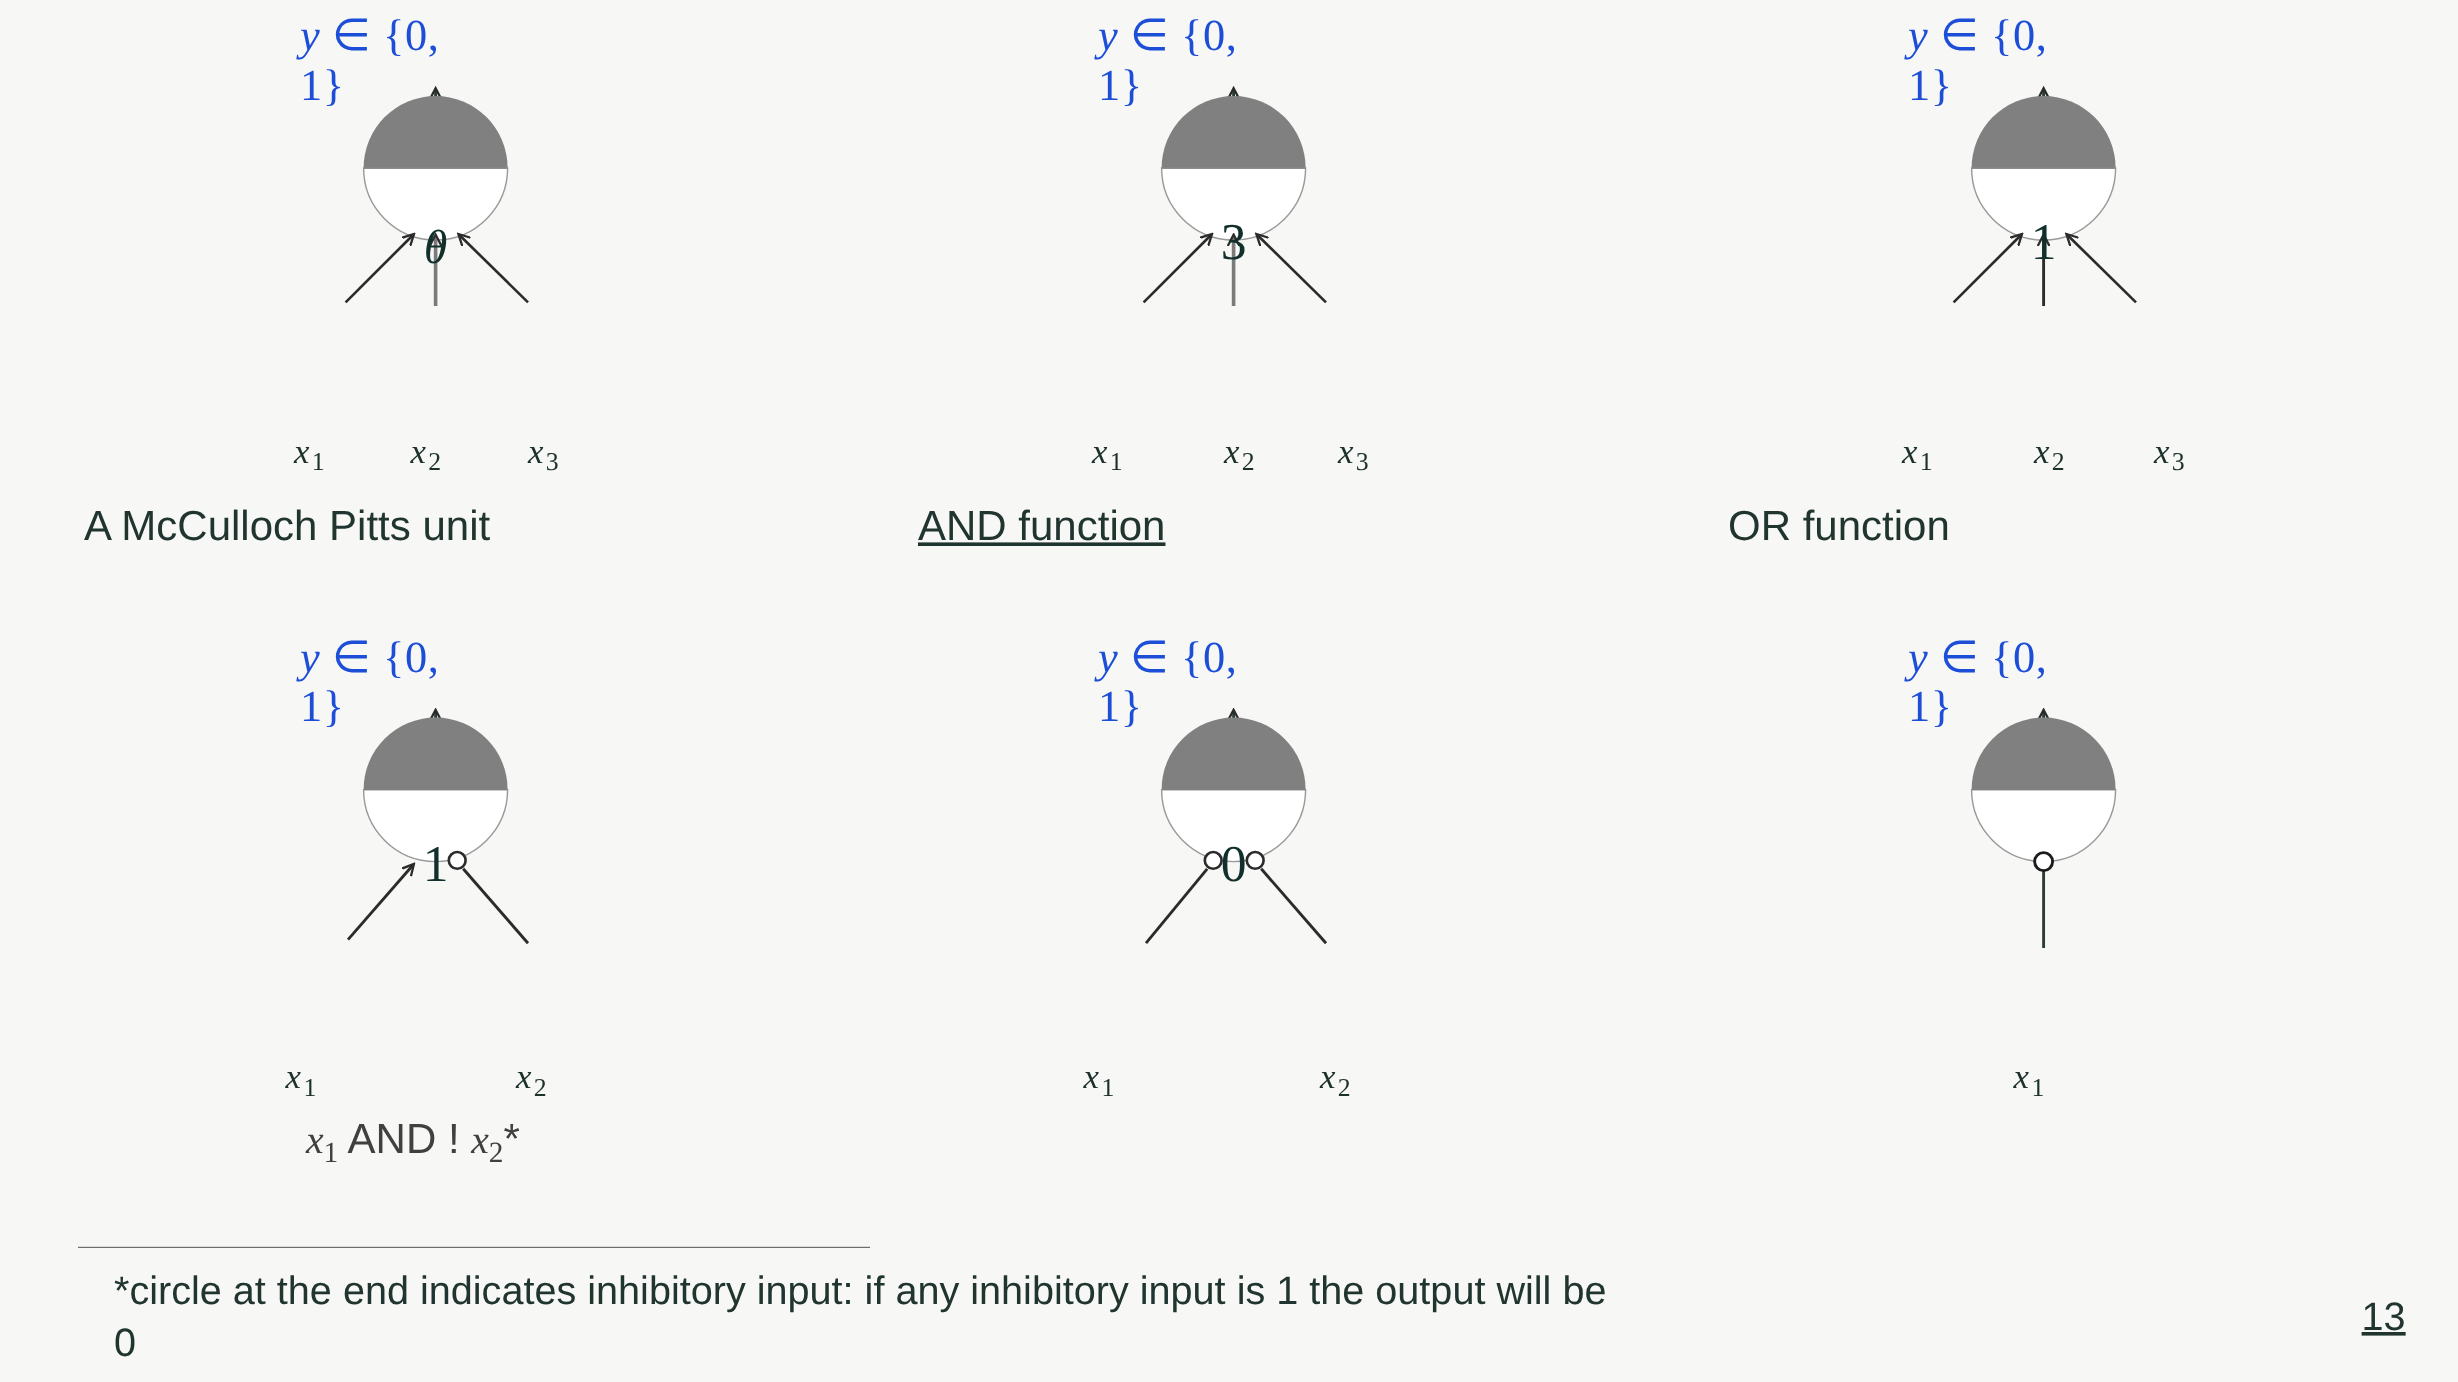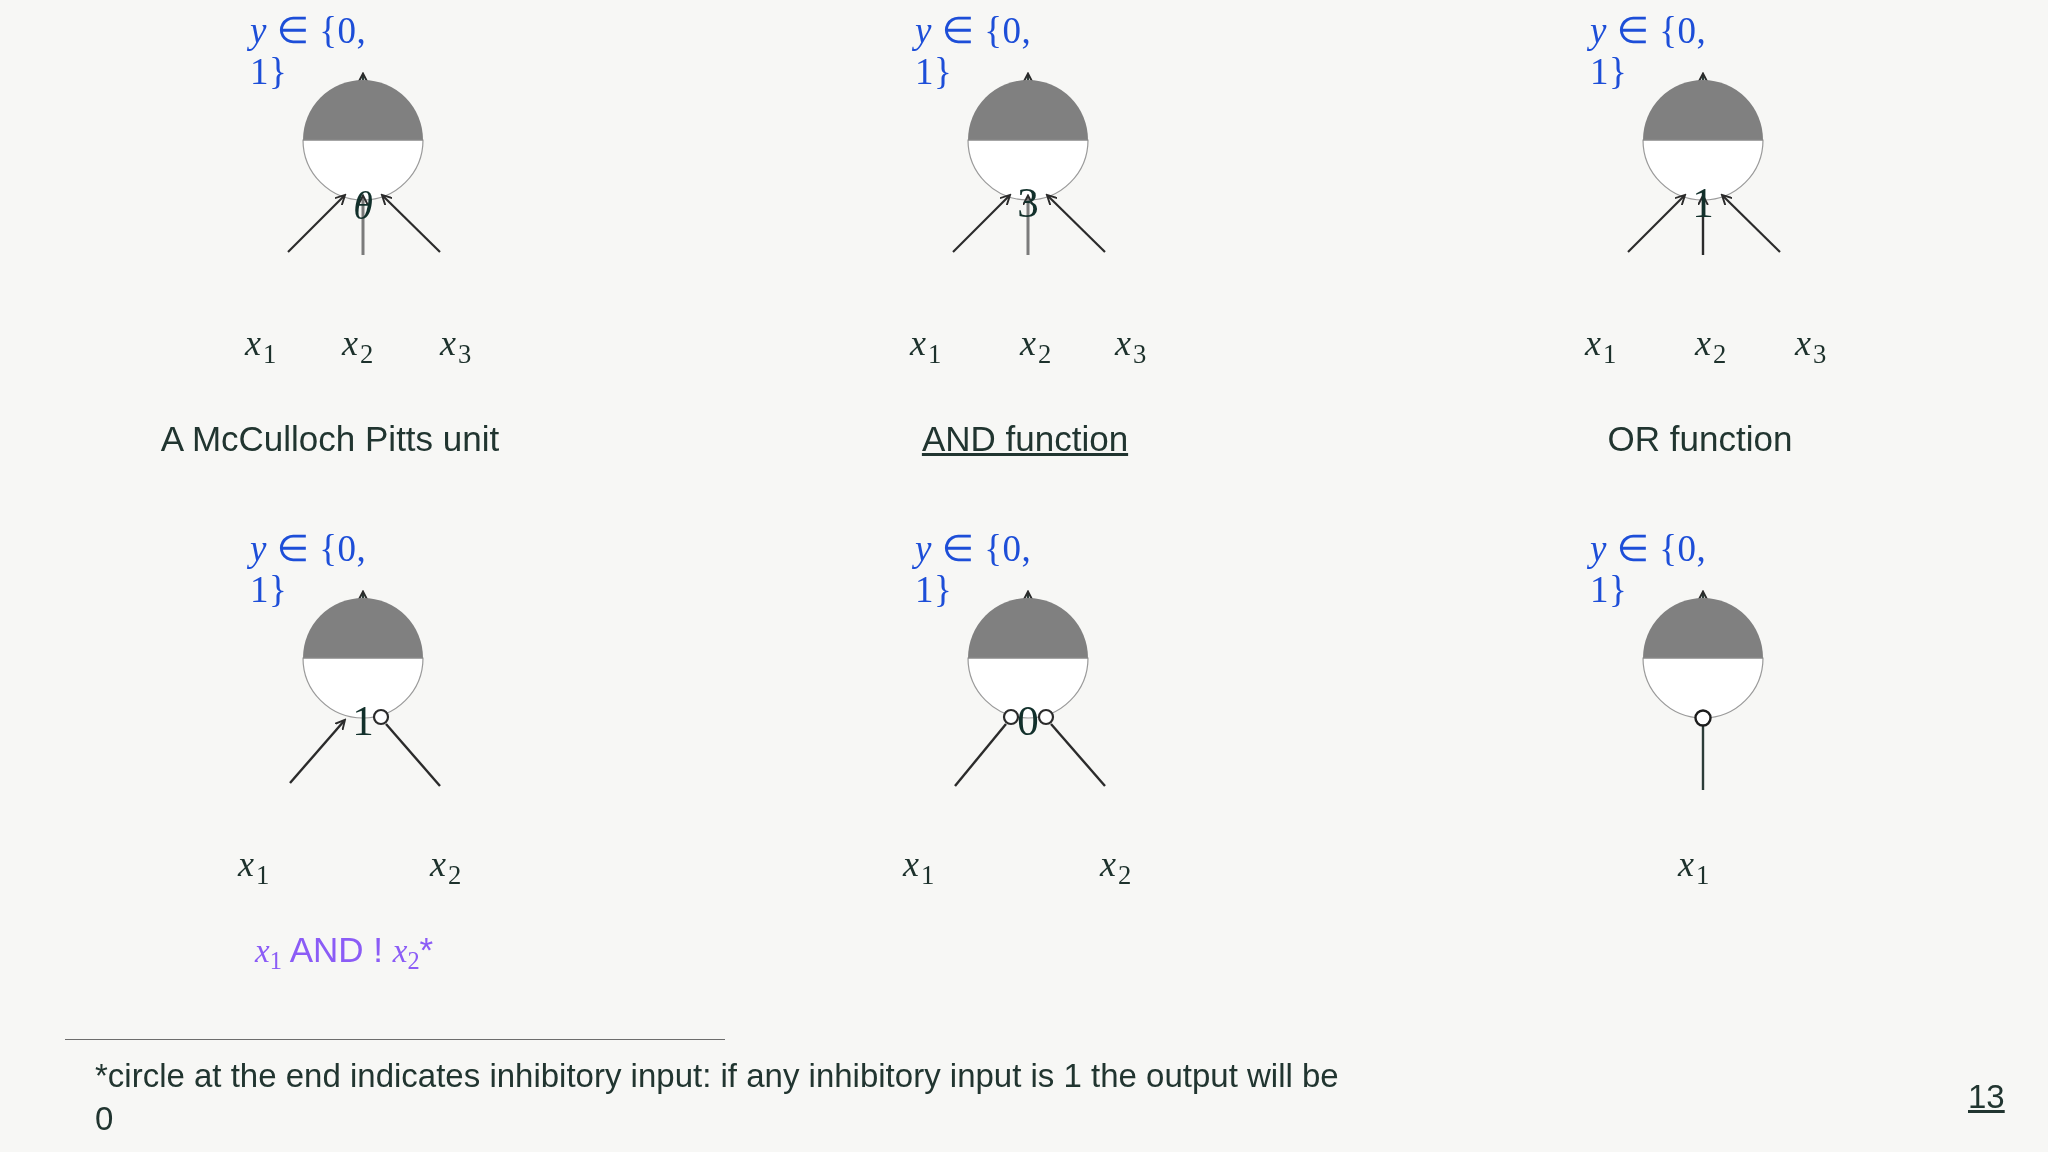--- a/index.html
+++ b/index.html
@@ -67,46 +67,46 @@
   .threshold.theta {
     font-style: italic;
     font-size: 40px;
   }
 
   
   .xlabel {
     position: absolute;
     font-family: "Liberation Serif", serif;
     font-style: italic;
-    font-size: 36px;
+    font-size: 29px;
     color: #1d312c;
     white-space: nowrap;
+    margin-top: 39px;
   }
   .xlabel sub {
     font-style: normal;
     font-size: 0.74em;
     vertical-align: -0.30em;
     padding-left: 2px;
   }
 
   
   .caption {
     position: absolute;
     font-family: "Liberation Sans", sans-serif;
     font-size: 35px;
     color: #213530;
-    text-align: center;
     width: 520px;
     line-height: 1.22;
   }
   .caption-mixed {
     position: absolute;
     font-family: "Liberation Sans", sans-serif;
     font-size: 35px;
-    color: #8b5cf6;
+    color: #404040;
     width: 300px;
     line-height: 1.25;
     text-align: left;
   }
   .caption-mixed .mathx {
     font-family: "Liberation Serif", serif;
     font-style: italic;
     font-size: 33px;
   }
   .caption-mixed .mathx sub {

